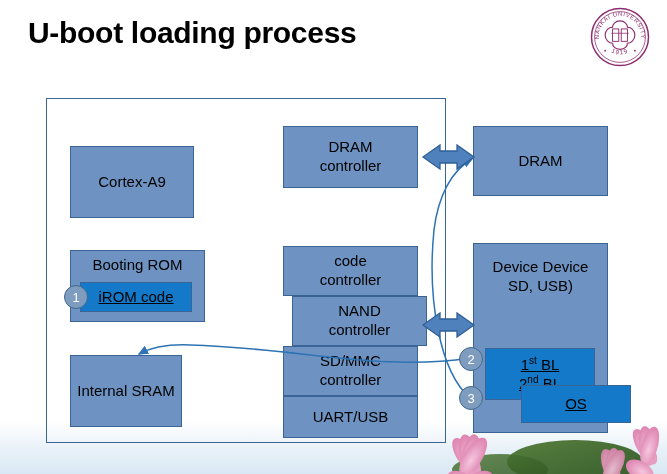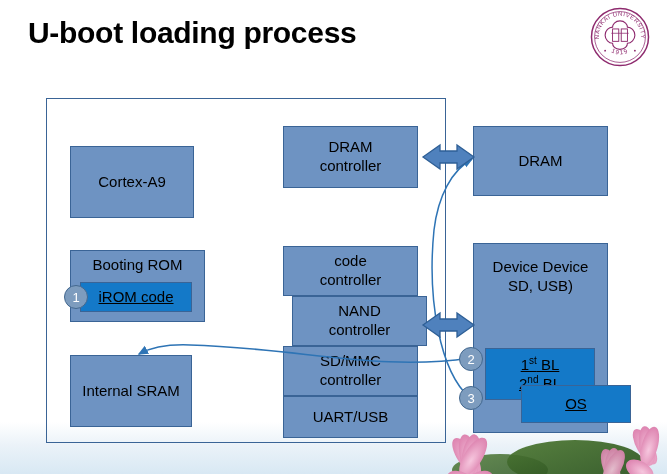--- a/index.html
+++ b/index.html
@@ -88,21 +88,21 @@
   }
   .blk .ln { display: block; }
 
   
   #blk-cortex      { left: 70px;  top: 146px; width: 124px; height: 72px; }
   #blk-dram-ctrl   { left: 283px; top: 126px; width: 135px; height: 62px; }
   #blk-dram        { left: 473px; top: 126px; width: 135px; height: 70px; }
 
   #blk-internal-rom{ left: 70px;  top: 250px; width: 135px; height: 72px;
                      justify-content: flex-start; padding-top: 5px; }
-  #blk-sram        { left: 70px;  top: 355px; width: 122px; height: 72px; }
+  #blk-sram        { left: 70px;  top: 355px; width: 112px; height: 72px; }
 
   #blk-essd        { left: 283px; top: 246px; width: 135px; height: 50px; }
   #blk-nand        { left: 292px; top: 296px; width: 135px; height: 50px; align-items: center; }
   #blk-sdmmc       { left: 283px; top: 346px; width: 135px; height: 50px; }
   #blk-uart        { left: 283px; top: 396px; width: 135px; height: 42px; }
 
   #blk-booting     { left: 473px; top: 243px; width: 135px; height: 190px;
                      justify-content: flex-start; padding-top: 14px; }
 
   

